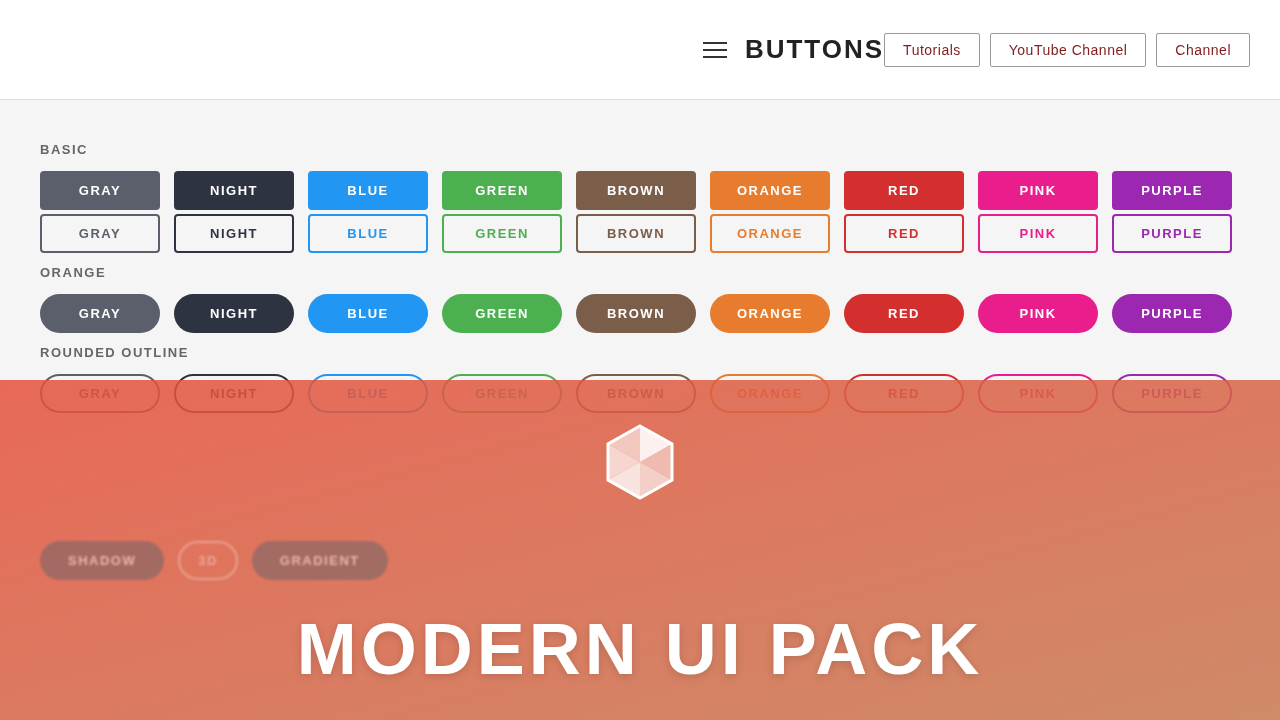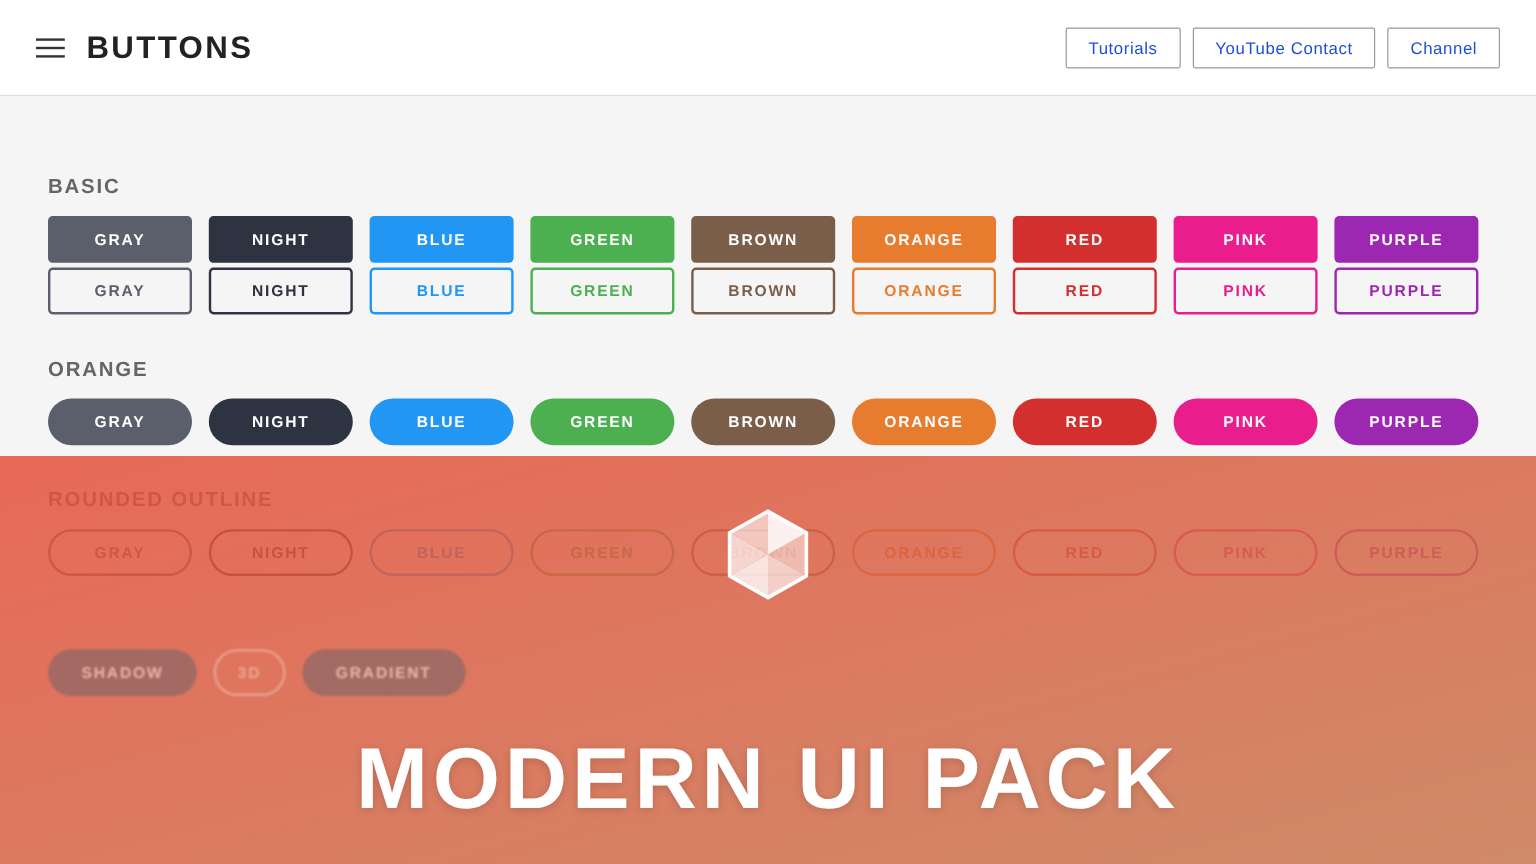--- a/index.html
+++ b/index.html
@@ -10,23 +10,23 @@
       width: 1280px;
       height: 720px;
       overflow: hidden;
       position: relative;
     }
 
     
     .navbar {
       display: flex;
       align-items: center;
-      justify-content: space-between;
+      justify-content: flex-end;
       padding: 0 30px;
-      height: 80px;
+      height: 100px;
       background: #ffffff;
       border-bottom: 1px solid #e0e0e0;
       position: relative;
       z-index: 10;
     }
 
     .navbar-left {
       display: flex;
       align-items: center;
       gap: 18px;
@@ -57,40 +57,40 @@
       display: flex;
       gap: 10px;
       align-items: center;
     }
 
     .nav-btn {
       padding: 8px 18px;
       border: 1.5px solid #999;
       background: transparent;
       font-size: 14px;
-      color: #1d4ed8;
+      color: #7f1d1d;
       cursor: pointer;
       border-radius: 2px;
       letter-spacing: 0.5px;
     }
 
     
     .content {
       padding: 30px 40px 0 40px;
       position: relative;
     }
 
     
     .section-label {
-      font-size: 17px;
+      font-size: 13px;
       font-weight: 600;
       letter-spacing: 1.5px;
       color: #666;
       margin-bottom: 14px;
-      margin-top: 36px;
+      margin-top: 12px;
     }
 
     .button-row {
       display: flex;
       gap: 14px;
       margin-bottom: 4px;
       flex-wrap: nowrap;
     }
 
     
@@ -273,21 +273,21 @@
   <div class="navbar-left">
     <div class="hamburger-icon">
       <span></span>
         <span></span>
         <span></span>
     </div>
     <span class="brand-title">BUTTONS</span>
   </div>
   <div class="navbar-right">
     <button class="nav-btn">Tutorials</button>
-    <button class="nav-btn">YouTube Contact</button>
+    <button class="nav-btn">YouTube Channel</button>
     <button class="nav-btn">Channel</button>
   </div>
 </nav>
 
 <div class="content">
 
   <div class="section-label">BASIC</div>
   <div class="button-row">
     <button class="btn btn-gray">GRAY</button>
     <button class="btn btn-night">NIGHT</button>

